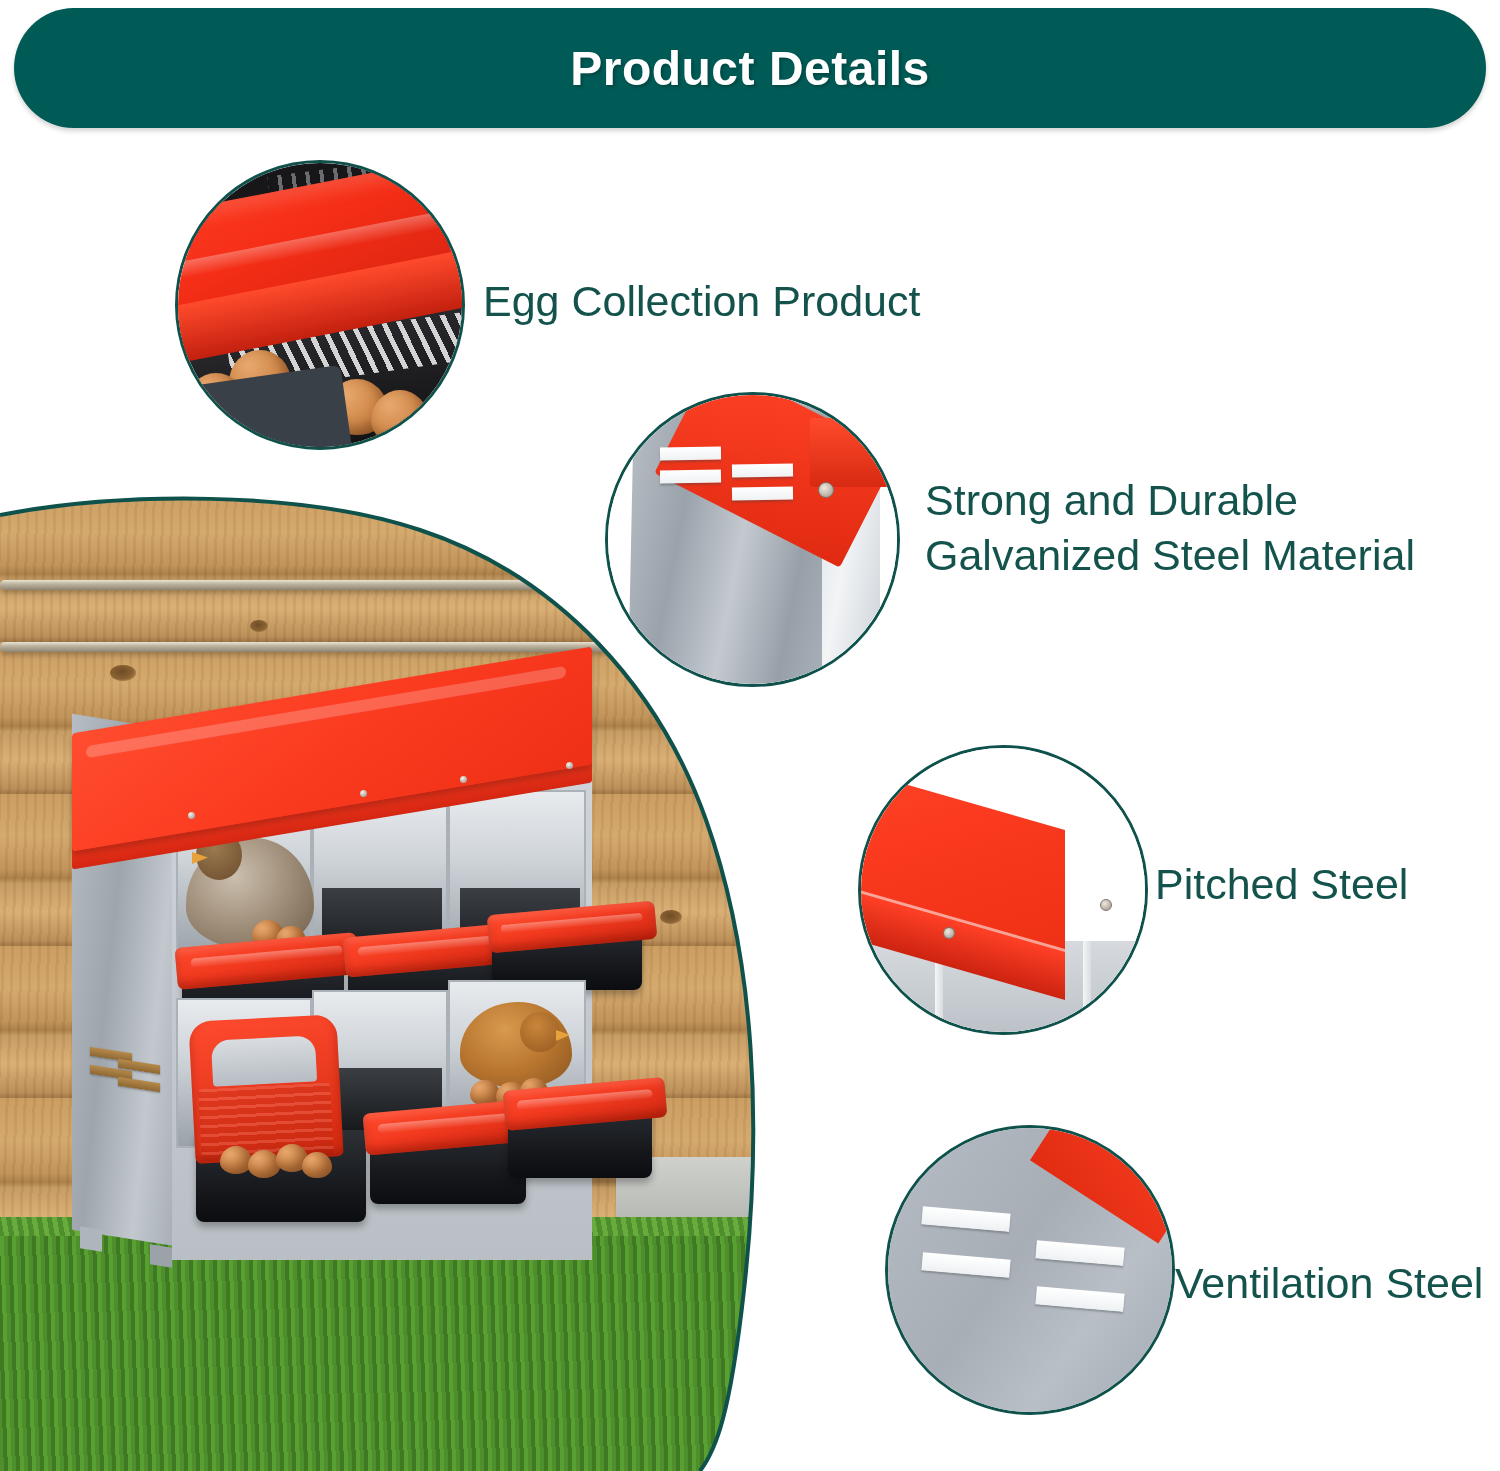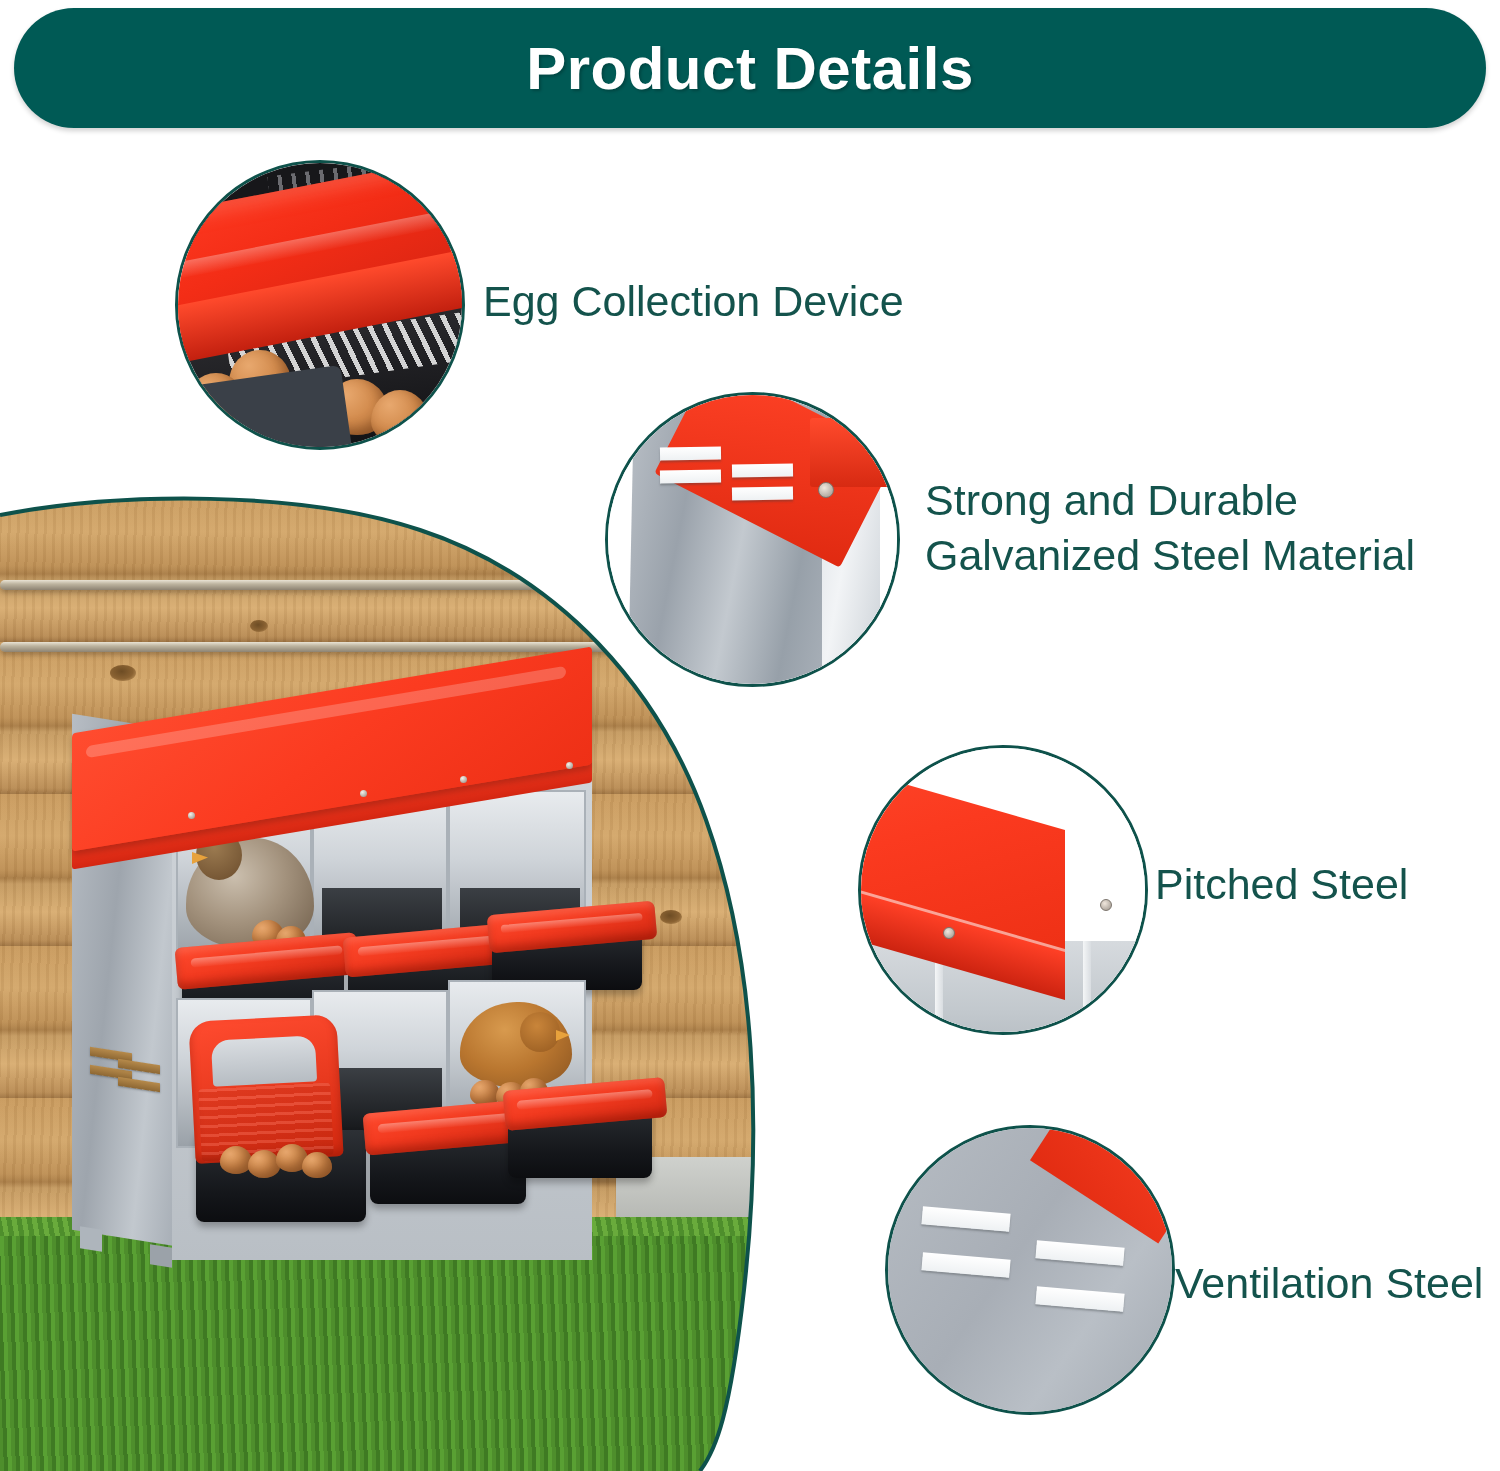--- a/index.html
+++ b/index.html
@@ -25,21 +25,21 @@
     height: 120px;
     background: #005A55;
     border-radius: 62px;
     display: flex;
     align-items: center;
     justify-content: center;
     box-shadow: 0 3px 5px rgba(0,0,0,0.18);
   }
   .header-title {
     color: #ffffff;
-    font-size: 60px;
+    font-size: 48px;
     font-weight: bold;
     letter-spacing: 0.5px;
     font-family: "Liberation Sans", sans-serif;
     text-shadow: 2px 2px 3px rgba(0,0,0,0.22);
   }
 
   
   .callout-label {
     position: absolute;
     color: #14534C;
@@ -369,21 +369,21 @@
     <div class="egg" style="left:18%; top:66%; width:62px; height:56px;"></div>
     <div class="egg" style="left:3%;  top:74%; width:58px; height:52px;"></div>
     <div class="egg" style="left:34%; top:74%; width:62px; height:56px;"></div>
     <div class="egg" style="left:52%; top:76%; width:62px; height:56px;"></div>
     <div class="egg" style="left:68%; top:80%; width:58px; height:54px;"></div>
     <div class="eggdev-panel"></div>
     <div class="eggdev-redlid"></div>
     <div class="eggdev-redlid-lip"></div>
   </div>
 </div>
-<div class="callout-label" id="label-egg">Egg Collection Device</div>
+<div class="callout-label" id="label-egg">Egg Collection Product</div>
 
 <div class="detail-circle" id="circle-steel">
   <div class="circle-inner">
     <div class="steel-bg"></div>
     <div class="steel-panel"></div>
     <div class="steel-panel-right"></div>
     <div class="steel-roof"></div>
     <div class="steel-roof-2"></div>
     <div class="vent-slot" style="left:18%; top:18%; width:21%; height:4.5%; transform:rotate(-1deg);"></div>
     <div class="vent-slot" style="left:18%; top:26%; width:21%; height:4.5%; transform:rotate(-1deg);"></div>

